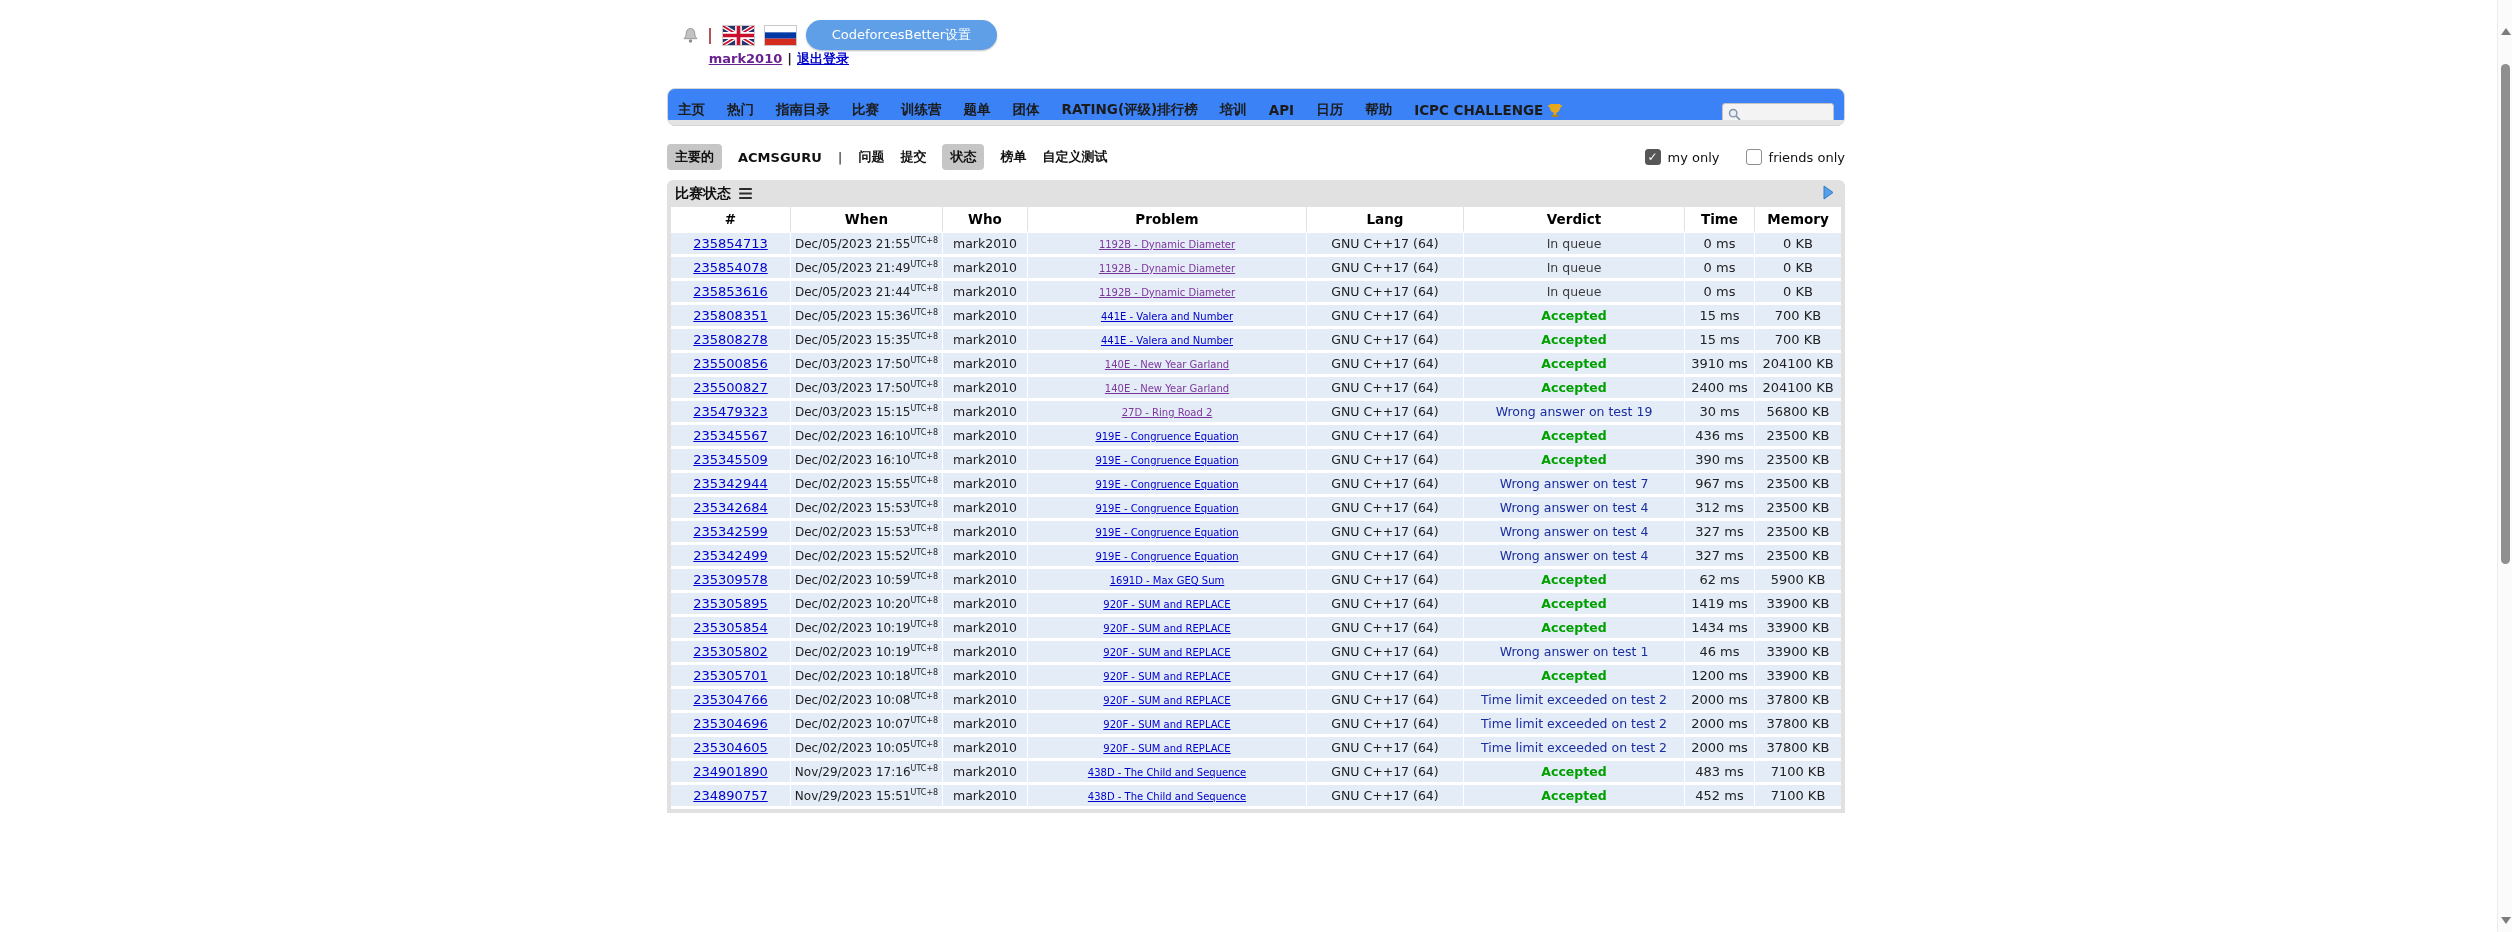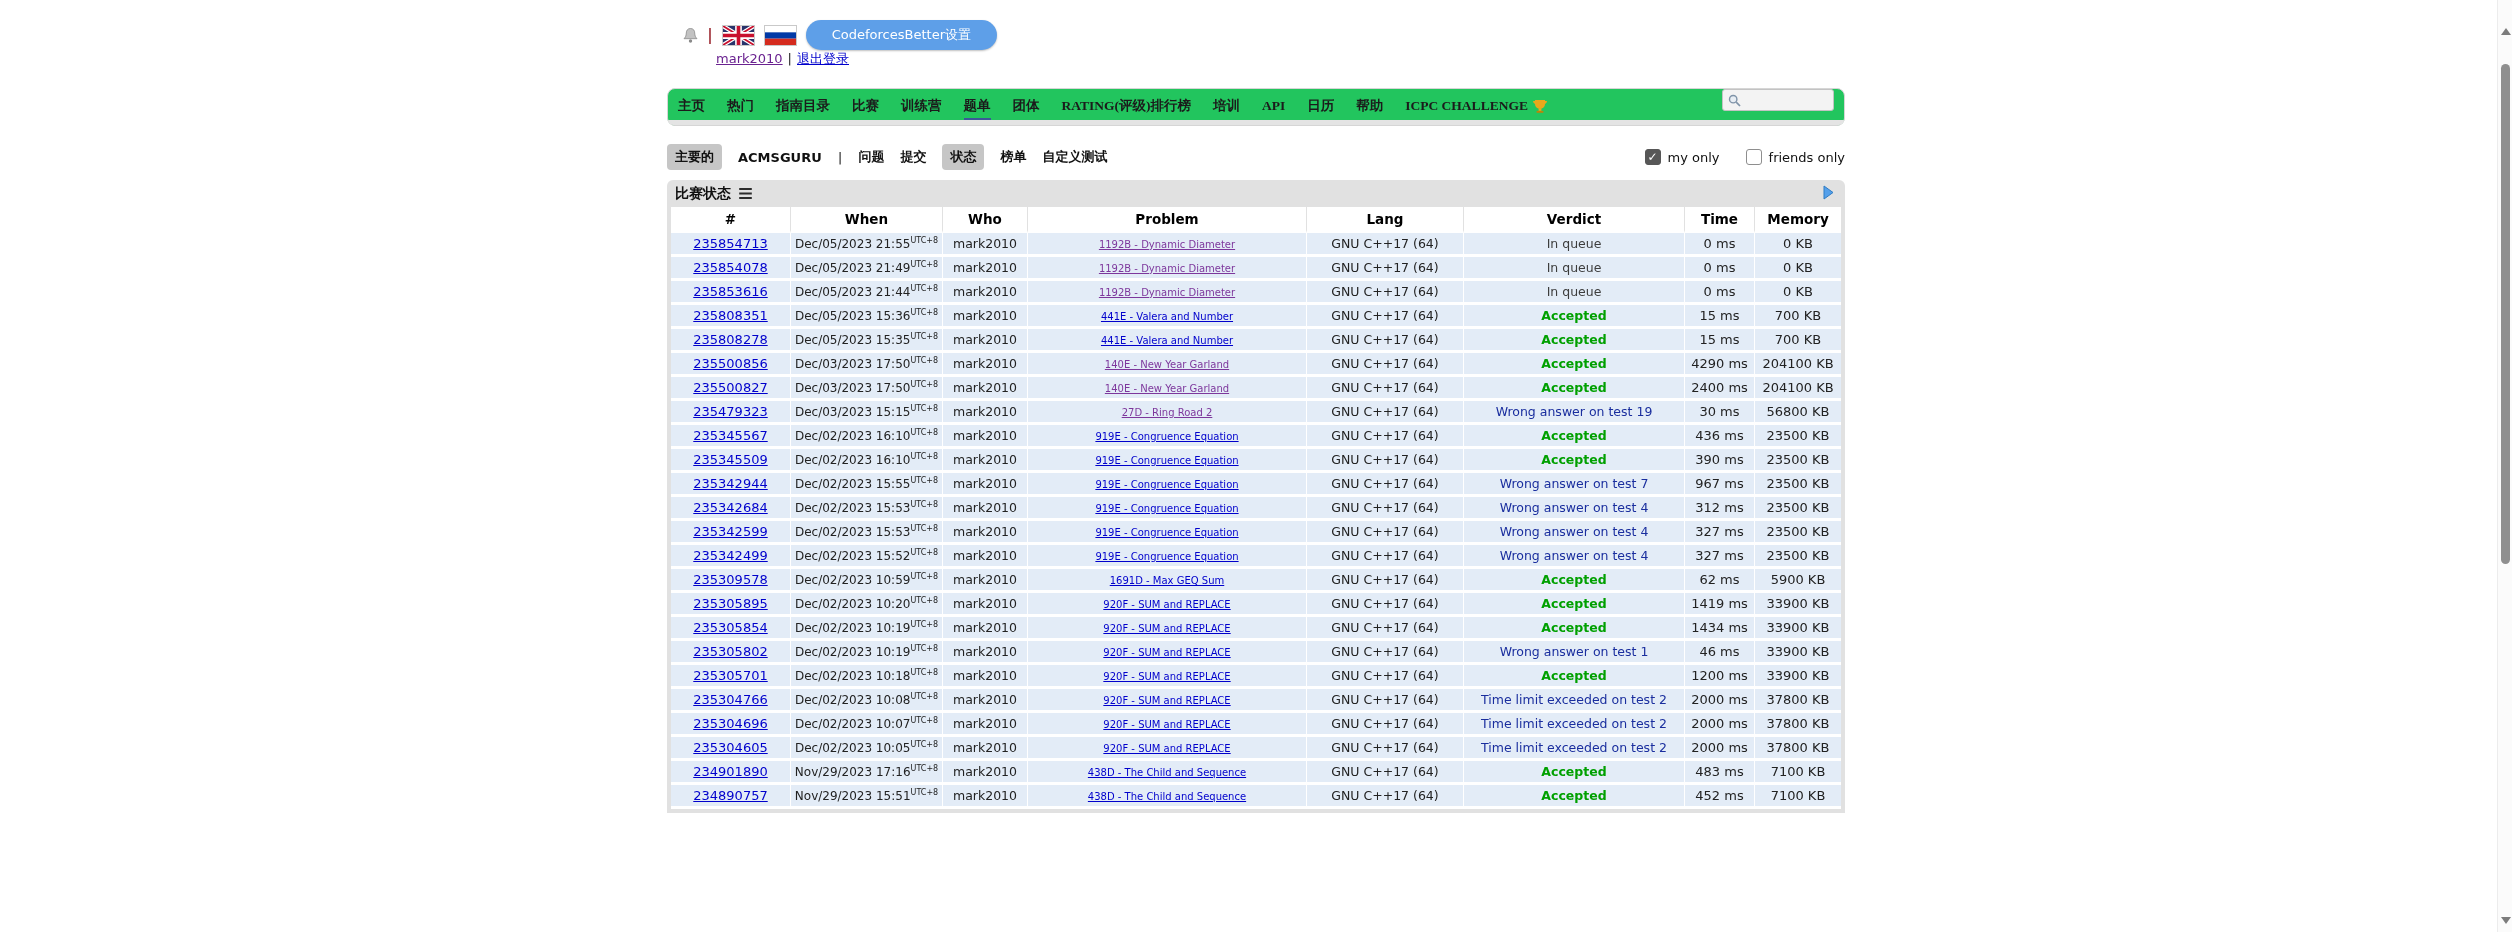--- a/index.html
+++ b/index.html
@@ -28,30 +28,30 @@
 
   .top-right { position:relative; width:330px; height:62px; font-size:13px; }
   .tr-row1 { position:absolute; top:8px; right:0; display:flex; align-items:center; gap:9px; }
   .red-divider { color:#a1343c; font-weight:bold; font-size:15px; }
   .flag { width:33px; height:21px; border:1px solid #c9c9c9; display:block; }
   .better-btn {
     background:var(--button_blue); color:#fff; border:none; border-radius:15px;
     padding:6px 26px; font-size:13px; cursor:pointer; box-shadow:0 1px 2px rgba(0,0,0,.25);
     font-family:inherit;
   }
-  .tr-row2 { position:absolute; top:38px; right:148px; white-space:nowrap; }
+  .tr-row2 { position:absolute; top:38px; right:148px; white-space:nowrap;font-weight:bold; }
   .user-link { color:#6a2290; text-decoration:underline; }
   .logout-link { color:var(--link); text-decoration:underline; }
   .blk-div { color:#222; margin:0 5px; }
 
   
   .main-nav {
     margin-top:6px; border:1px solid #d6d6d6; border-radius:8px;
-    height:38px; display:flex; align-items:flex-start; padding:0 10px;
-    position:relative; background:#22c55e;font-family:Liberation Serif, serif;
+    height:38px; display:flex; align-items:flex-end; padding:0 10px;
+    position:relative; background:#3b82f6;
   }
   .main-nav::after {
     content:""; position:absolute; left:0; right:0; bottom:0; height:5px;
     background:#e4e4e4; border-radius:0 0 7px 7px;
   }
   .nav-items { display:flex; align-items:center; gap:22px; flex:1; }
   .nav-item {
     color:#1b1b1b; font-weight:bold; font-size:13.5px; text-decoration:none;
     padding:8px 0 6px 0; white-space:nowrap; cursor:pointer; display:flex; align-items:center; gap:4px;
   }
@@ -306,21 +306,21 @@
             <td>15 ms</td>
             <td>700 KB</td>
           </tr>
           <tr class="sub-row">
             <td><a class="sub-id">235500856</a></td>
             <td><span class="when-txt">Dec/03/2023 17:50<sup>UTC+8</sup></span></td>
             <td><span class="who-txt">mark2010</span></td>
             <td><a class="prob-link visited">140E - New Year Garland</a></td>
             <td><span class="lang-txt">GNU C++17 (64)</span></td>
             <td><span class="v-ok">Accepted</span></td>
-            <td>4290 ms</td>
+            <td>3910 ms</td>
             <td>204100 KB</td>
           </tr>
           <tr class="sub-row">
             <td><a class="sub-id">235500827</a></td>
             <td><span class="when-txt">Dec/03/2023 17:50<sup>UTC+8</sup></span></td>
             <td><span class="who-txt">mark2010</span></td>
             <td><a class="prob-link visited">140E - New Year Garland</a></td>
             <td><span class="lang-txt">GNU C++17 (64)</span></td>
             <td><span class="v-ok">Accepted</span></td>
             <td>2400 ms</td>

